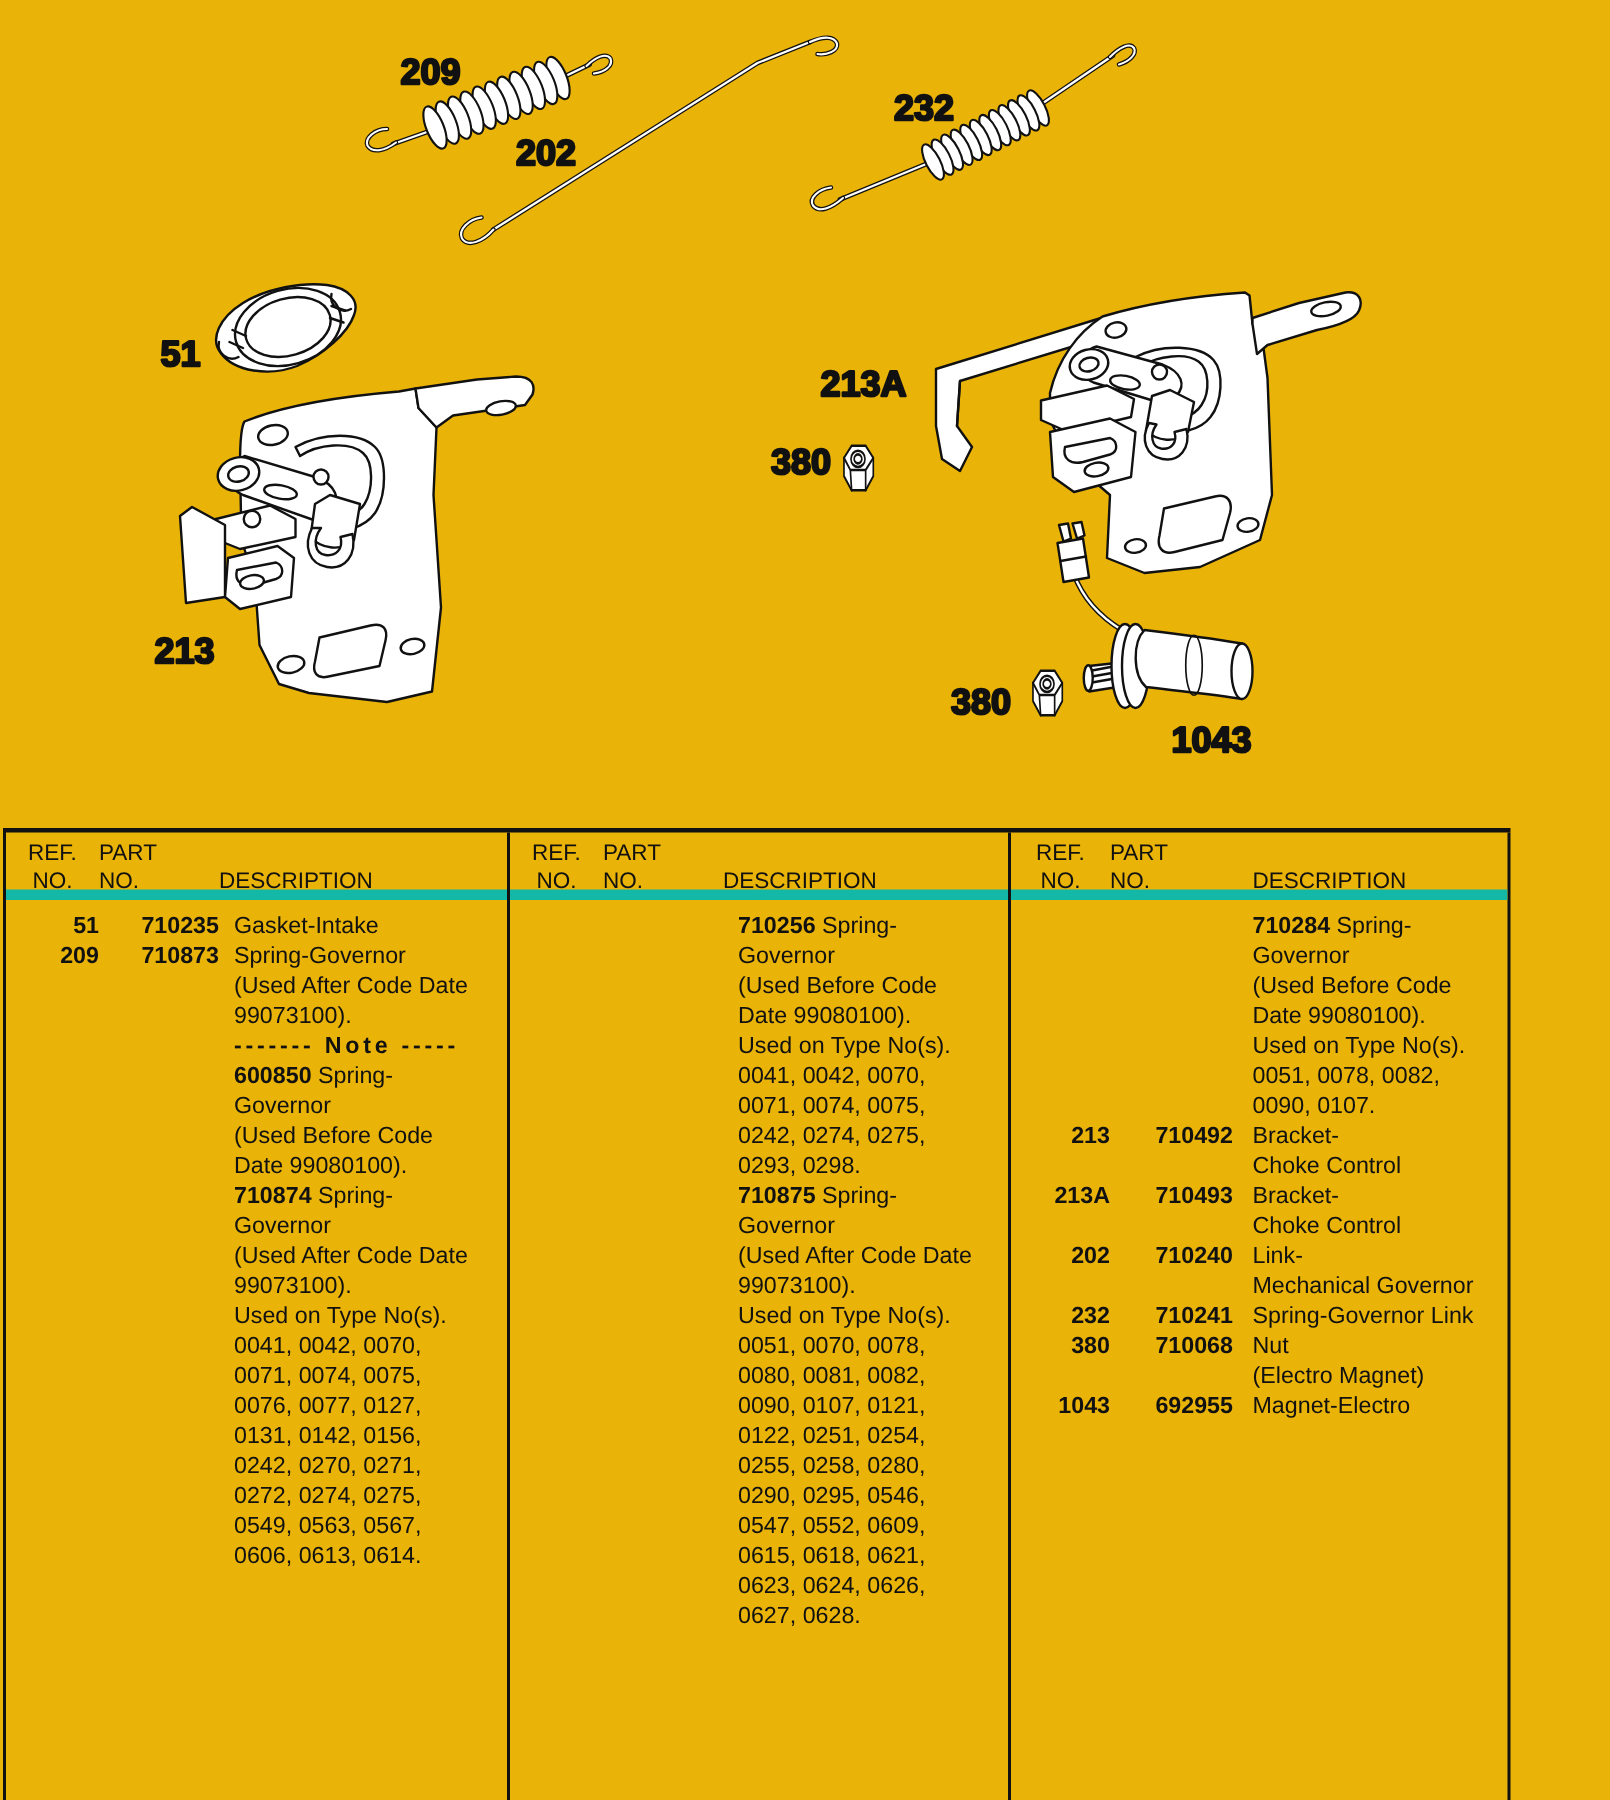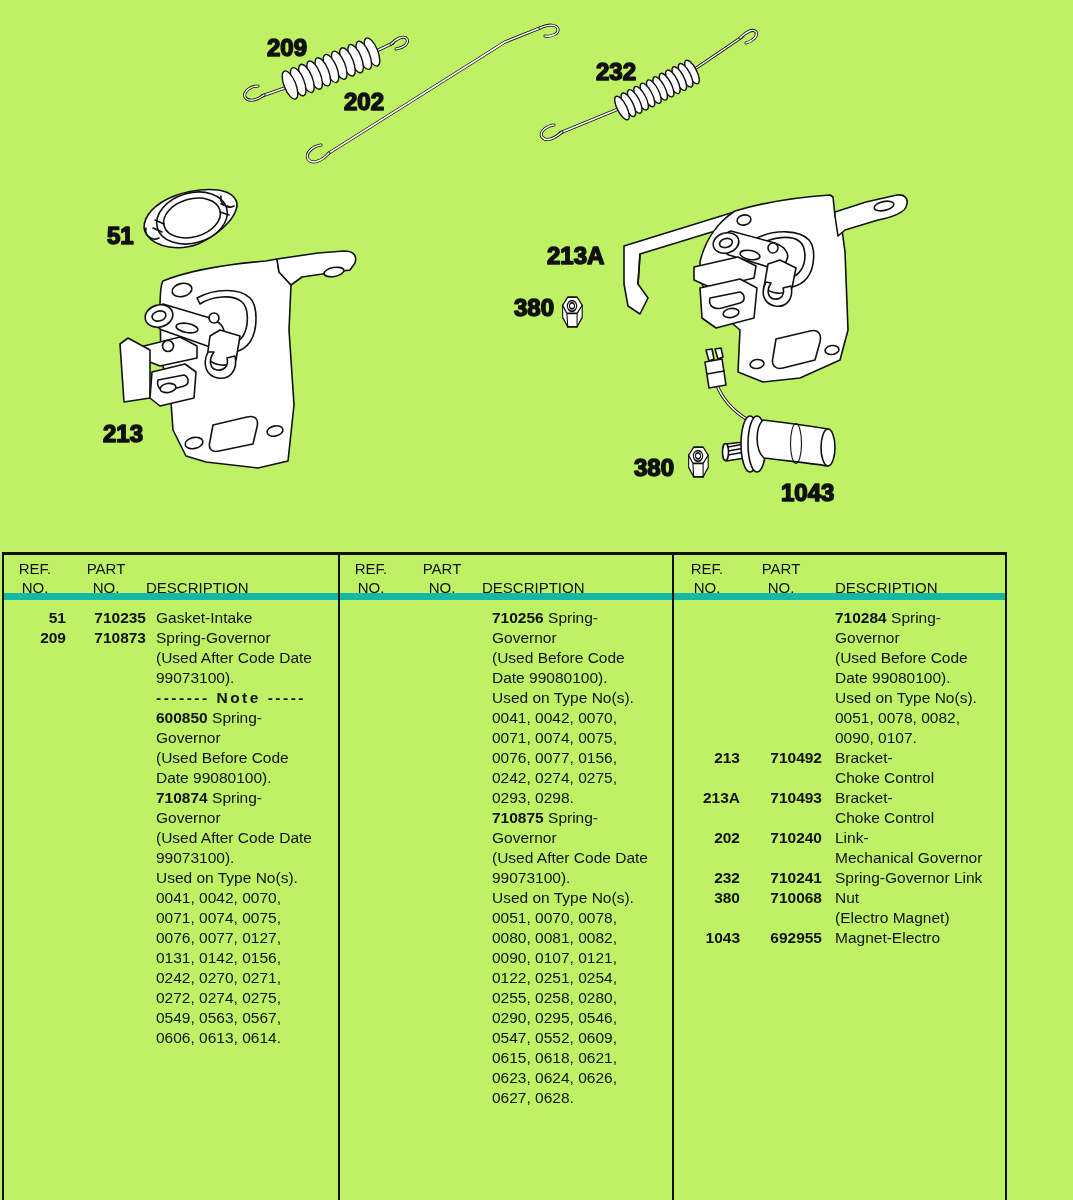--- a/index.html
+++ b/index.html
@@ -1,38 +1,38 @@
 <!DOCTYPE html>
 <html><head>
 <meta charset="utf-8">
 <style>
   html,body{margin:0;padding:0;background:#fff}
   body{width:1073px;height:1200px;font-family:"Liberation Sans",sans-serif;color:#111}
-  .page{position:relative;width:1073px;height:1200px;overflow:hidden;background:#bef264}
+  .page{position:relative;width:1073px;height:1200px;overflow:hidden;background:#eab308}
   svg.diagram{position:absolute;top:0;left:0}
   svg.diagram text{font-family:"Liberation Sans",sans-serif;font-weight:bold;font-size:24px;fill:#111}
   
   .tbl{position:absolute;top:552px;left:2px;width:1003px;height:648px;display:flex;
        border-top:3px solid #111;border-left:2px solid #111;box-sizing:content-box}
   .tcol{box-sizing:border-box;border-right:2px solid #111;overflow:hidden}
   .tcol.c1{width:336px}.tcol.c2{width:334px}.tcol.c3{width:333px}
   .thead{height:45px;border-bottom:7px solid #14b8a6;box-sizing:border-box;padding-top:4px}
   .hline{display:flex;line-height:19px;font-size:15px}
   .tbody{padding-top:8px}
   .line{display:flex;line-height:20px;font-size:15.5px;white-space:pre}
   .cell{flex:none}
   .ref{width:62px;text-align:right}
   .part{width:80px;text-align:right}
   .desc{flex:1 1 auto;padding-left:10px;white-space:pre}
   .tcol.c3 .ref{width:66px}
   .tcol.c3 .part{width:82px}
   .tcol.c3 .desc{padding-left:13px}
   .hc{text-align:center}
   .thead .ref{text-align:center}
-  .thead .part{text-align:center}
+  .thead .part{text-align:left}
   .thead .desc{text-align:left;padding-left:0}
   .b{font-weight:bold}
   .note{letter-spacing:2.5px}
 </style>
 </head>
 <body>
 
 <div class="page">
 
   <svg class="diagram" width="1073" height="552" viewBox="0 0 1073 552" fill="none" stroke="#111" stroke-width="1.6" stroke-linejoin="round" stroke-linecap="round">
@@ -260,21 +260,20 @@
           </div>
       </div>
       <div class="tbody">
           <div class="line"><span class="cell ref b"></span><span class="cell part b"></span><span class="cell desc"><span class="b">710256</span> Spring-</span></div>
           <div class="line"><span class="cell ref b"></span><span class="cell part b"></span><span class="cell desc">Governor</span></div>
           <div class="line"><span class="cell ref b"></span><span class="cell part b"></span><span class="cell desc">(Used Before Code</span></div>
           <div class="line"><span class="cell ref b"></span><span class="cell part b"></span><span class="cell desc">Date 99080100).</span></div>
           <div class="line"><span class="cell ref b"></span><span class="cell part b"></span><span class="cell desc">Used on Type No(s).</span></div>
           <div class="line"><span class="cell ref b"></span><span class="cell part b"></span><span class="cell desc">0041, 0042, 0070,</span></div>
           <div class="line"><span class="cell ref b"></span><span class="cell part b"></span><span class="cell desc">0071, 0074, 0075,</span></div>
-          <div class="line"><span class="cell ref b"></span><span class="cell part b"></span><span class="cell desc">0076, 0077, 0156,</span></div>
           <div class="line"><span class="cell ref b"></span><span class="cell part b"></span><span class="cell desc">0242, 0274, 0275,</span></div>
           <div class="line"><span class="cell ref b"></span><span class="cell part b"></span><span class="cell desc">0293, 0298.</span></div>
           <div class="line"><span class="cell ref b"></span><span class="cell part b"></span><span class="cell desc"><span class="b">710875</span> Spring-</span></div>
           <div class="line"><span class="cell ref b"></span><span class="cell part b"></span><span class="cell desc">Governor</span></div>
           <div class="line"><span class="cell ref b"></span><span class="cell part b"></span><span class="cell desc">(Used After Code Date</span></div>
           <div class="line"><span class="cell ref b"></span><span class="cell part b"></span><span class="cell desc">99073100).</span></div>
           <div class="line"><span class="cell ref b"></span><span class="cell part b"></span><span class="cell desc">Used on Type No(s).</span></div>
           <div class="line"><span class="cell ref b"></span><span class="cell part b"></span><span class="cell desc">0051, 0070, 0078,</span></div>
           <div class="line"><span class="cell ref b"></span><span class="cell part b"></span><span class="cell desc">0080, 0081, 0082,</span></div>
           <div class="line"><span class="cell ref b"></span><span class="cell part b"></span><span class="cell desc">0090, 0107, 0121,</span></div>

